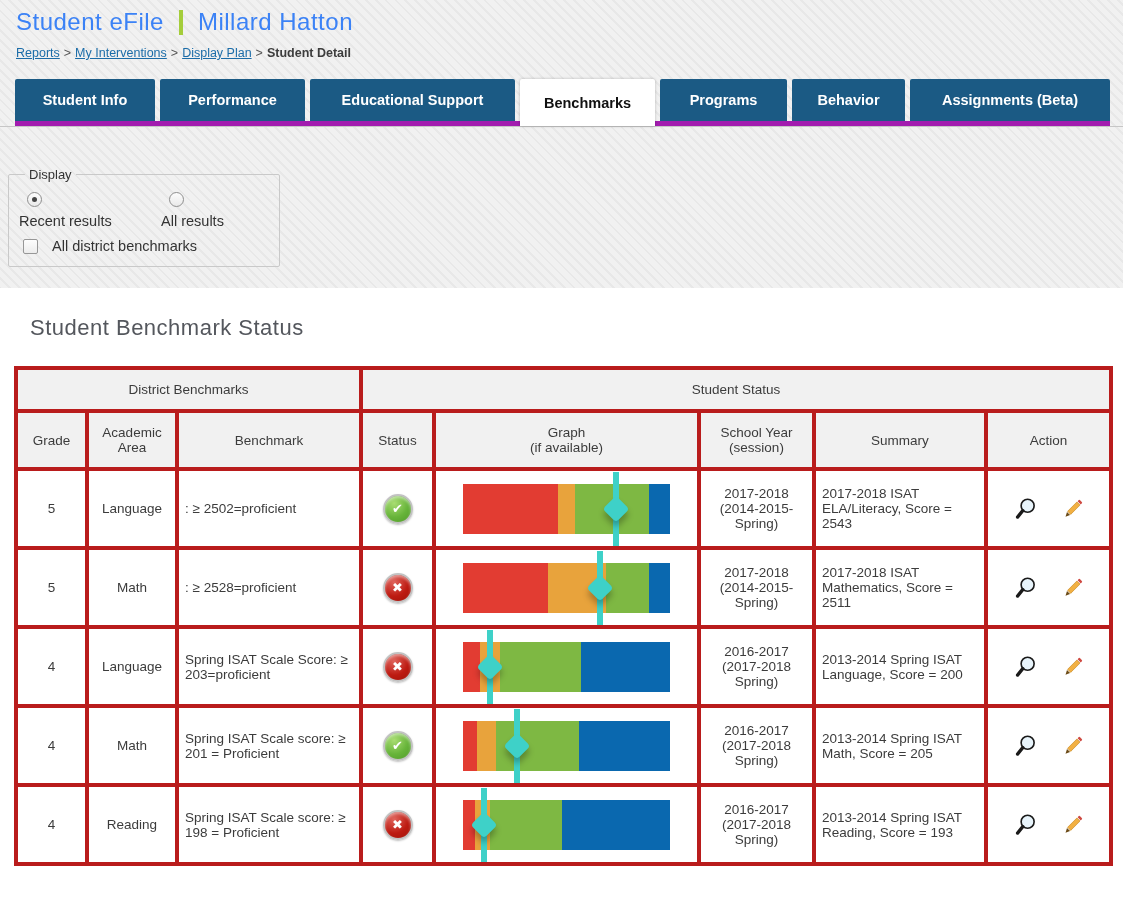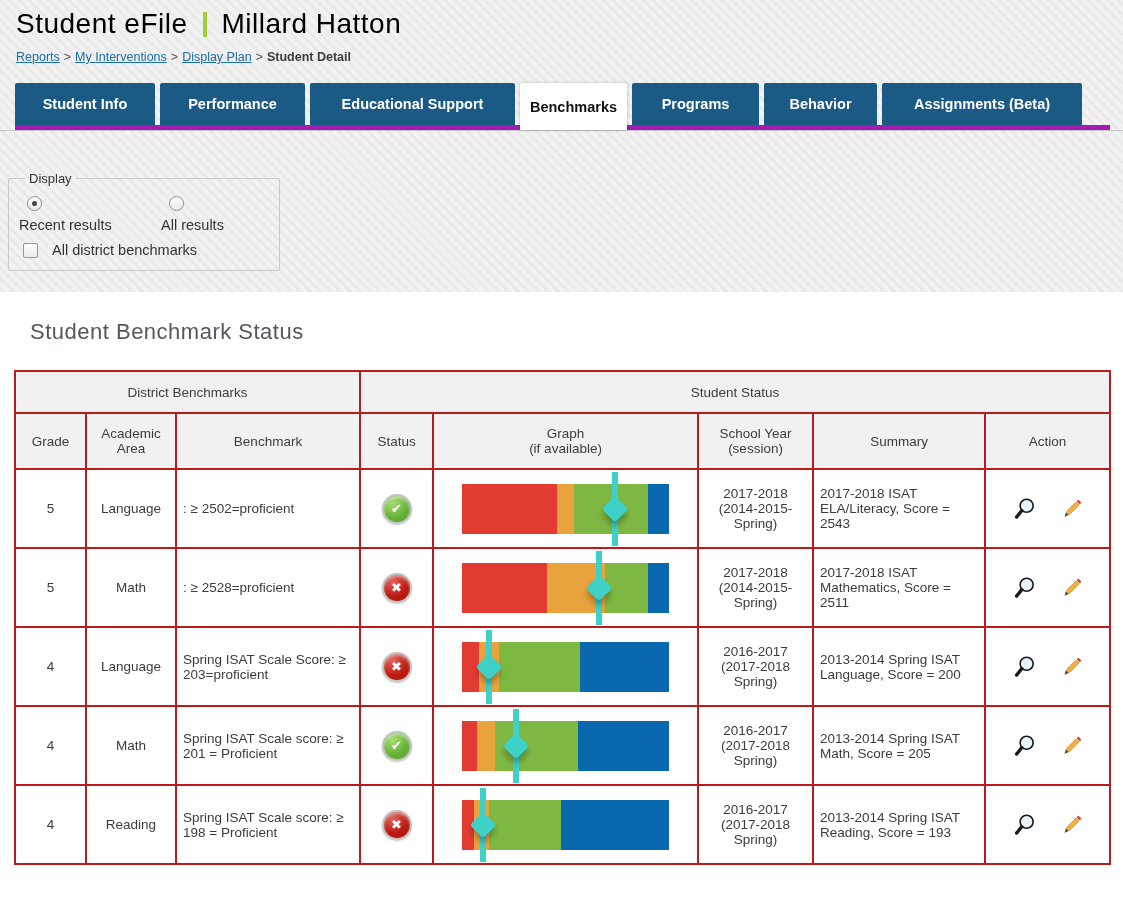--- a/index.html
+++ b/index.html
@@ -1,36 +1,36 @@
 <!DOCTYPE html>
 <html><head>
 <meta charset="utf-8">
 <style>
   html,body{margin:0;padding:0;width:1123px;height:900px;overflow:hidden;
     font-family:"Liberation Sans","DejaVu Sans",sans-serif;
     background:repeating-linear-gradient(45deg,#f1f1f1 0px,#f1f1f1 5px,#e8e8e8 5px,#e8e8e8 7px);}
   
   .header{padding:8px 0 0 16px;}
   .title-row{display:flex;align-items:center;}
-  .app-title,.student-name{font-size:28px;color:#000000;letter-spacing:.5px;}
+  .app-title,.student-name{font-size:24px;color:#3b82f6;letter-spacing:.5px;}
   .title-sep{display:inline-block;width:4px;height:25px;background:#a4cd3a;margin:0 15px;}
   .breadcrumb{margin-top:10px;font-size:12.5px;color:#555;}
   .breadcrumb a{color:#1b6ca8;text-decoration:underline;cursor:pointer;}
   .breadcrumb .sep{margin:0 4px;color:#555;}
   .breadcrumb .current{color:#3d3d3d;font-weight:bold;}
   
   .tabs-row{display:flex;gap:5px;margin:19px 0 0 15px;align-items:flex-end;
     border-bottom:5px solid #a21caf;width:1095px;}
   .tab{height:42px;background:#1b5a84;color:#fff;font-weight:bold;font-size:14.5px;
     display:flex;align-items:center;justify-content:center;cursor:pointer;
     border-radius:2px 2px 0 0;}
   .tab.active{background:#fff;color:#111;margin-bottom:-5px;height:47px;z-index:2;
     box-shadow:0 0 3px rgba(0,0,0,.25);}
   .tab:nth-child(1){width:140px}.tab:nth-child(2){width:145px}.tab:nth-child(3){width:205px}
-  .tab:nth-child(4){width:107px}.tab:nth-child(5){width:127px}.tab:nth-child(6){width:113px}
+  .tab:nth-child(4){width:135px}.tab:nth-child(5){width:127px}.tab:nth-child(6){width:113px}
   .tab:nth-child(7){width:200px}
   .tabs-underline{height:1px;background:#c6c6c6;width:100%;}
   
   .display-fs{margin:40px 0 0 8px;width:252px;border:1px solid #c9c9c9;border-radius:2px;
     padding:2px 8px 12px 10px;font-size:14.5px;color:#333;}
   .display-fs legend{font-size:13px;padding:0 4px;margin-left:6px;color:#333;}
   .radio-group{display:inline-block;vertical-align:top;}
   .radio-group.first{width:138px;}
   .radio{width:13px;height:13px;border-radius:50%;border:1px solid #8f8f8f;
     background:linear-gradient(#fdfdfd,#e9e9e9);display:flex;align-items:center;justify-content:center;
@@ -40,21 +40,21 @@
   .radio-label{cursor:pointer;}
   .checkbox-row{margin-top:9px;display:flex;align-items:center;}
   .checkbox{width:13px;height:13px;border:1px solid #979797;border-radius:2px;
     background:linear-gradient(#fdfdfd,#ececec);margin:0 14px 0 4px;cursor:pointer;}
   
   .content-panel{background:#fff;margin-top:21px;min-height:600px;padding-top:27px;}
   .section-title{font-size:22px;color:#54575d;letter-spacing:.5px;margin:0 0 0 30px;font-weight:normal;}
   
   table.bm{border-collapse:collapse;margin:25px 0 0 14px;width:1095px;table-layout:fixed;
     font-size:13.5px;color:#3c3c3c;}
-  table.bm th,table.bm td{border:2px solid #b91c1c;padding:12px 6px;}
+  table.bm th,table.bm td{border:4px solid #b91c1c;padding:12px 6px;}
   table.bm th{background:#f1f1f1;font-weight:normal;text-align:center;}
   .gh{height:42px;font-size:13.5px;}
   .ch{height:40px;margin-top:48px;}
   td.c{text-align:center;}
   td.l{text-align:left;padding-left:10px;padding-right:8px;}
   tr.data-row{height:79px;}
   col.c-grade{width:71px}col.c-area{width:90px}col.c-bench{width:184px}col.c-status{width:73px}
   col.c-graph{width:265px}col.c-year{width:115px}col.c-summary{width:172px}col.c-action{width:125px}
   
   .status-icon{width:26px;height:26px;border-radius:50%;margin:0 auto;display:flex;

